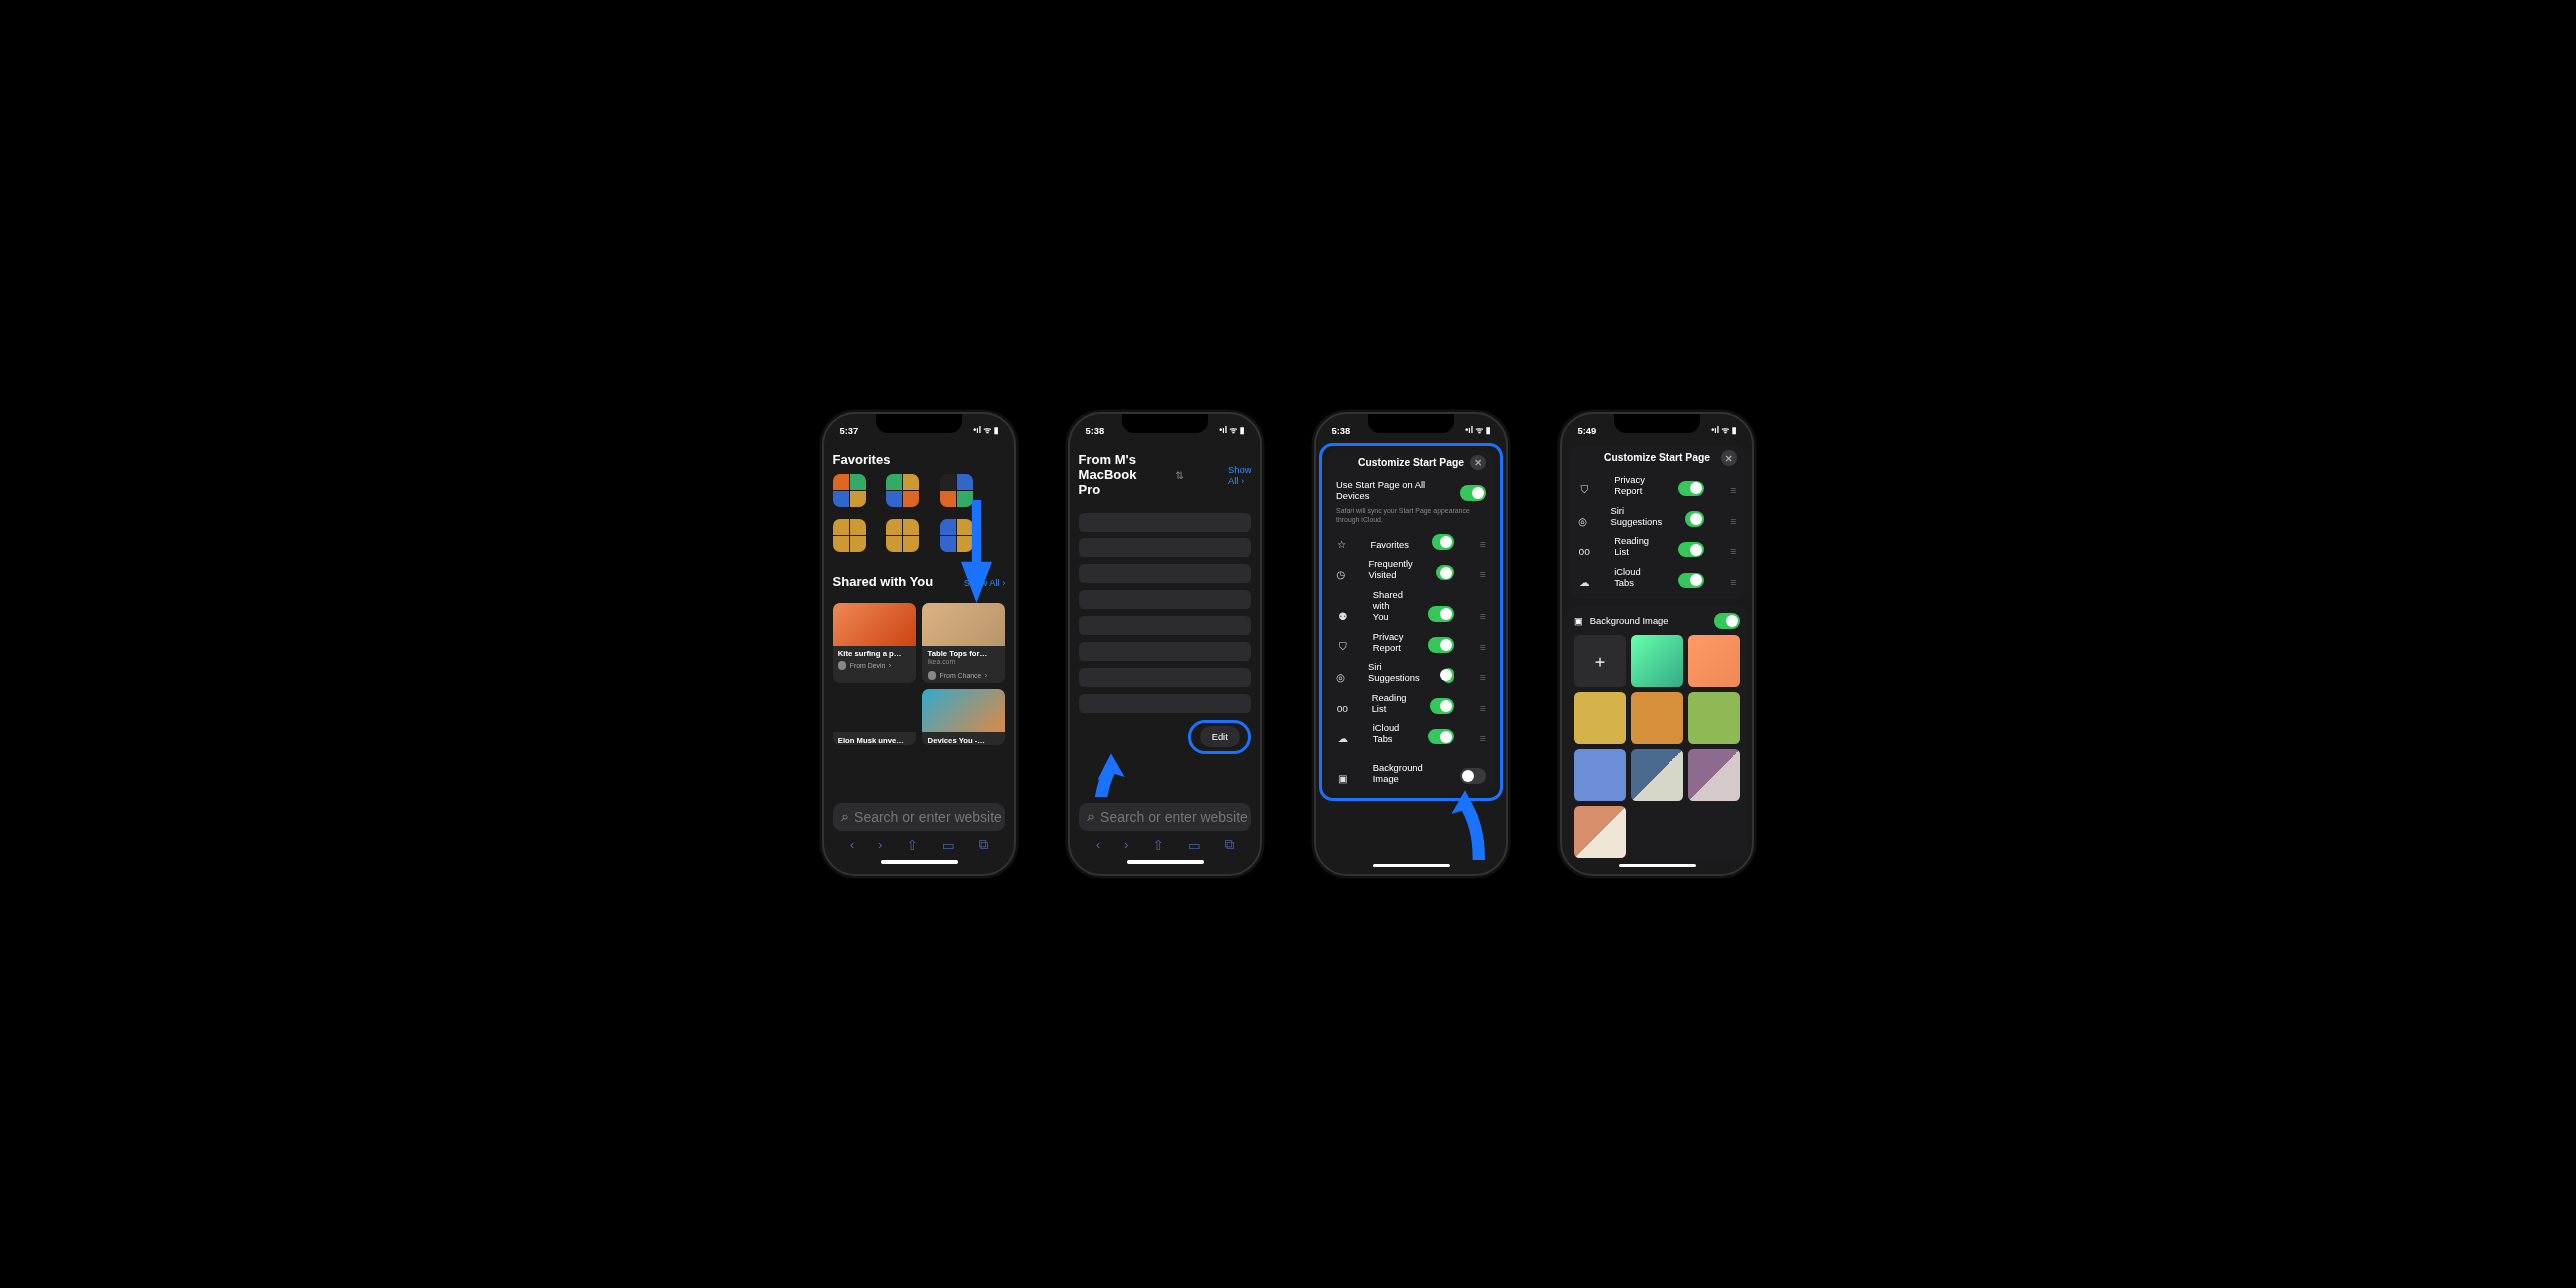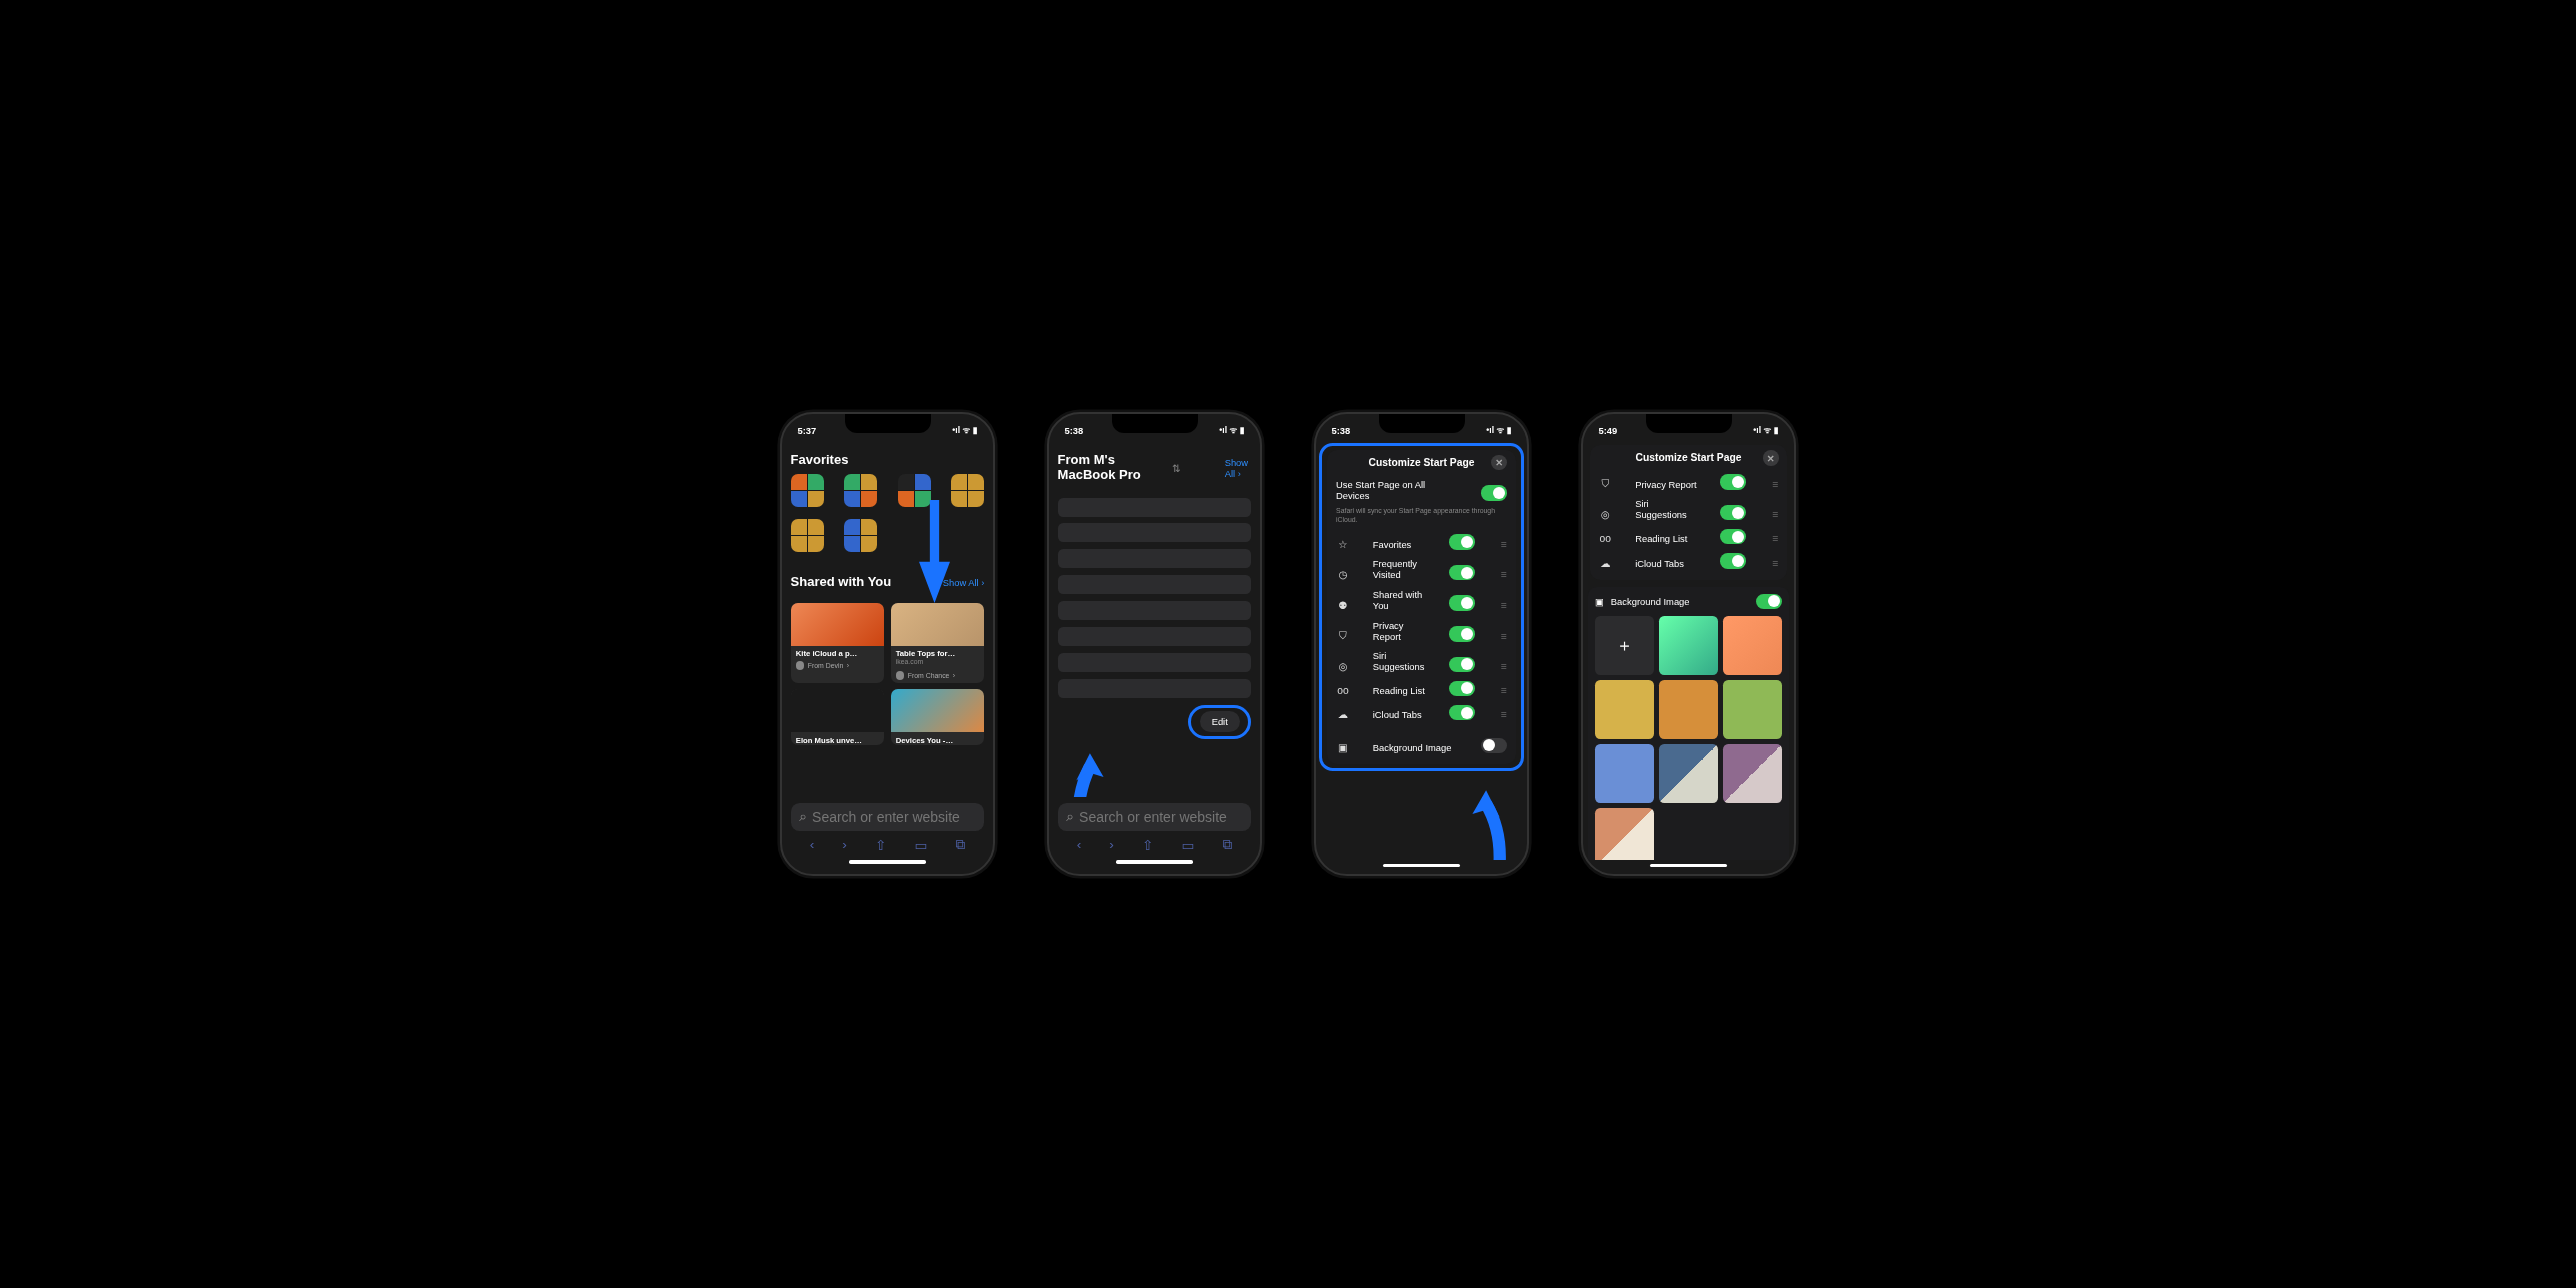--- a/index.html
+++ b/index.html
@@ -7,21 +7,21 @@
     background: #000;
     display: flex;
     justify-content: center;
     align-items: center;
     min-height: 100vh;
     font-family: -apple-system, BlinkMacSystemFont, "Segoe UI", sans-serif;
     gap: 52px;
     padding: 34px;
   }
   .phone {
-    width: 215px;
+    width: 194px;
     height: 464px;
     background: #1a1a1a;
     border-radius: 33px;
     border: 2.6px solid #333;
     box-shadow: 0 0 0 2.6px #111, 0 3.4px 20.6px rgba(0,0,0,.6);
     position: relative;
     overflow: hidden;
     display: flex;
     flex-direction: column;
   }
@@ -157,21 +157,21 @@
         </div>
     </div>
     <div class="arrow-down" style="top:60px;left:137px;"></div>
     <div class="shared-header">
       <div class="section-title">Shared with You</div>
       <div class="show-link"><span>Show All</span> ›</div>
     </div>
     <div class="shared-grid">
       <div class="card">
         <div class="card-img orange"></div>
-        <div class="card-title">Kite iCloud a p…</div>
+        <div class="card-title">Kite surfing a p…</div>
         <div class="from-row">
             <span class="avatar"></span>
             <span>From Devin</span>
             <span>›</span>
           </div>
       </div>
       <div class="card">
         <div class="card-img wood"></div>
         <div class="card-title">Table Tops for…</div>
         <div class="card-sub">ikea.com</div>

